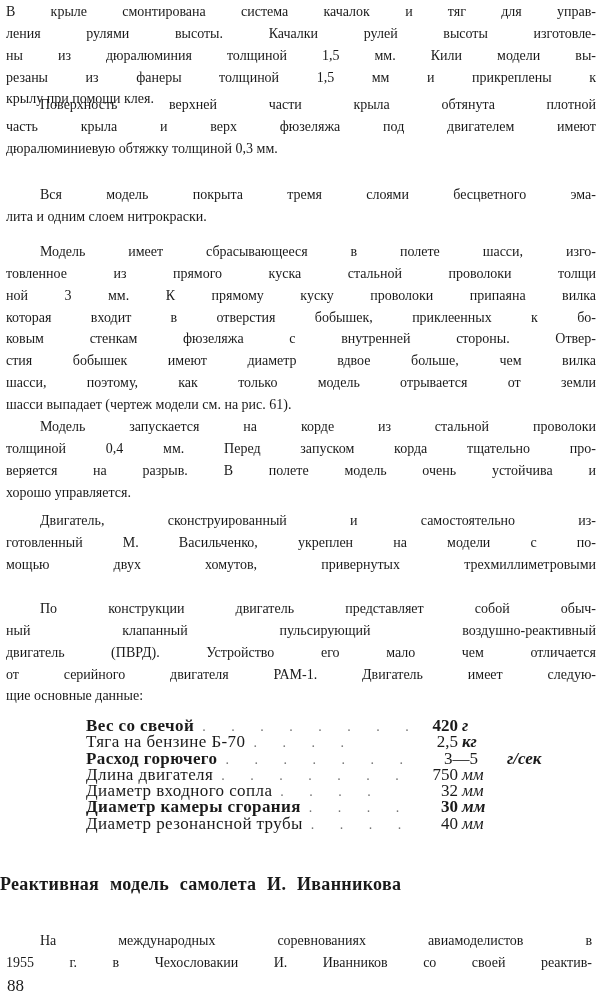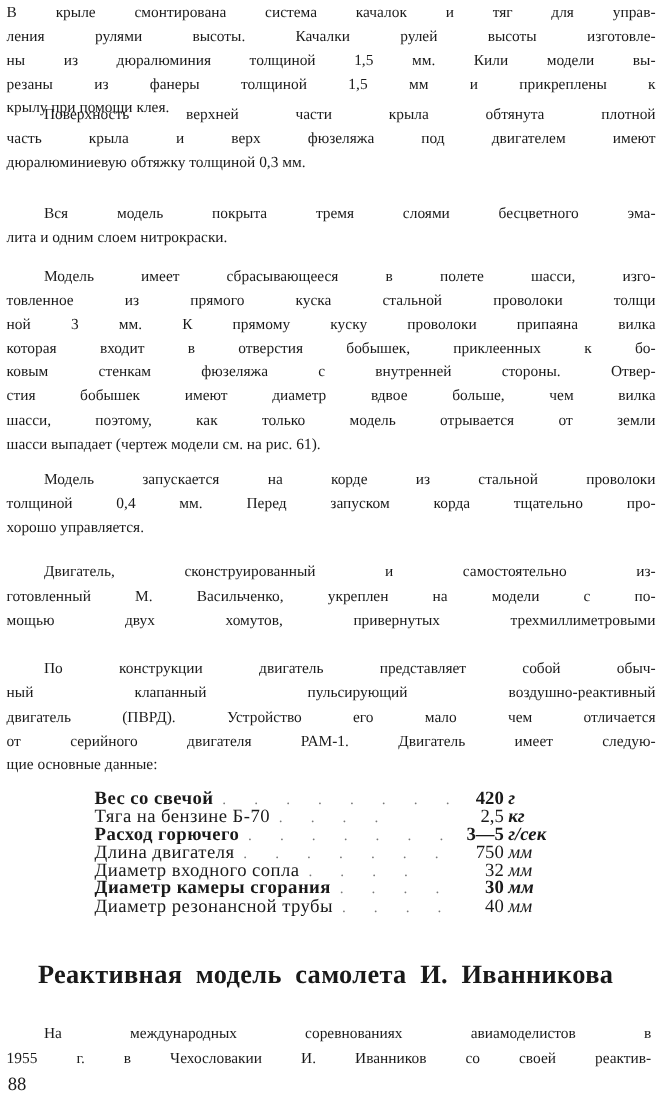--- a/index.html
+++ b/index.html
@@ -78,23 +78,23 @@
     }
     .spec-unit {
       font-style: italic;
       padding-left: 4px;
     }
     .heading {
       position: absolute;
       left: 0;
       width: 592px;
       top: 874px;
-      text-align: center;
+      text-align: left;
       font-weight: bold;
-      font-size: 24px;
+      font-size: 18px;
       letter-spacing: 0.3px;
       word-spacing: 6px;
     }
     .final-para {
       position: absolute;
       left: 6px;
       top: 930px;
       width: 586px;
     }
     .page-number {
@@ -132,23 +132,24 @@
     <span class="ln" style="padding-left:34px;">Модель имеет сбрасывающееся в полете шасси, изго-</span>
     <span class="ln">товленное из прямого куска стальной проволоки толщи</span>
     <span class="ln">ной 3 мм. К прямому куску проволоки припаяна вилка</span>
     <span class="ln">которая входит в отверстия бобышек, приклеенных к бо-</span>
     <span class="ln">ковым стенкам фюзеляжа с внутренней стороны. Отвер-</span>
     <span class="ln">стия бобышек имеют диаметр вдвое больше, чем вилка</span>
     <span class="ln">шасси, поэтому, как только модель отрывается от земли</span>
     <span class="ln last">шасси выпадает (чертеж модели см. на рис. 61).</span>
   </p>
 
-  <p class="para" style="position:absolute; top:416px; width:590px;margin-top:10px;">
+  <p class="para" style="position:absolute; top:416px; width:590px;">
     <span class="ln" style="padding-left:34px;">Модель запускается на корде из стальной проволоки</span>
     <span class="ln">толщиной 0,4 мм. Перед запуском корда тщательно про-</span>
+    <span class="ln">веряется на разрыв. В полете модель очень устойчива и</span>
     <span class="ln last">хорошо управляется.</span>
   </p>
 
   <p class="para" style="position:absolute; top:510px; width:590px;">
     <span class="ln" style="padding-left:34px;">Двигатель, сконструированный и самостоятельно из-</span>
     <span class="ln">готовленный М. Васильченко, укреплен на модели с по-</span>
     <span class="ln">мощью двух хомутов, привернутых трехмиллиметровыми</span>
   </p>
 
   <p class="para" style="position:absolute; top:598px; width:590px;">
@@ -172,21 +173,21 @@
     <span class="spec-label">Тяга на бензине Б-70</span>
     <span class="spec-dots">. . . .</span>
     <span class="spec-value">
       <span class="spec-num">2,5</span><span class="spec-unit" style="font-weight:bold;">кг</span>
     </span>
   </div>
   <div class="spec-row">
     <span class="spec-label" style="font-weight:bold;">Расход горючего</span>
     <span class="spec-dots">. . . . . . . .</span>
     <span class="spec-value">
-      <span class="spec-num" style="font-weight:bold;">3—5</span><span class="spec-unit" style="font-weight:bold;">г/сек</span>
+      <span class="spec-num" style="font-weight:normal;margin-left:20px;">3—5</span><span class="spec-unit" style="font-weight:bold;margin-left:25px;">г/сек</span>
     </span>
   </div>
   <div class="spec-row">
     <span class="spec-label">Длина двигателя</span>
     <span class="spec-dots">. . . . . . .</span>
     <span class="spec-value">
       <span class="spec-num">750</span><span class="spec-unit">мм</span>
     </span>
   </div>
   <div class="spec-row">

